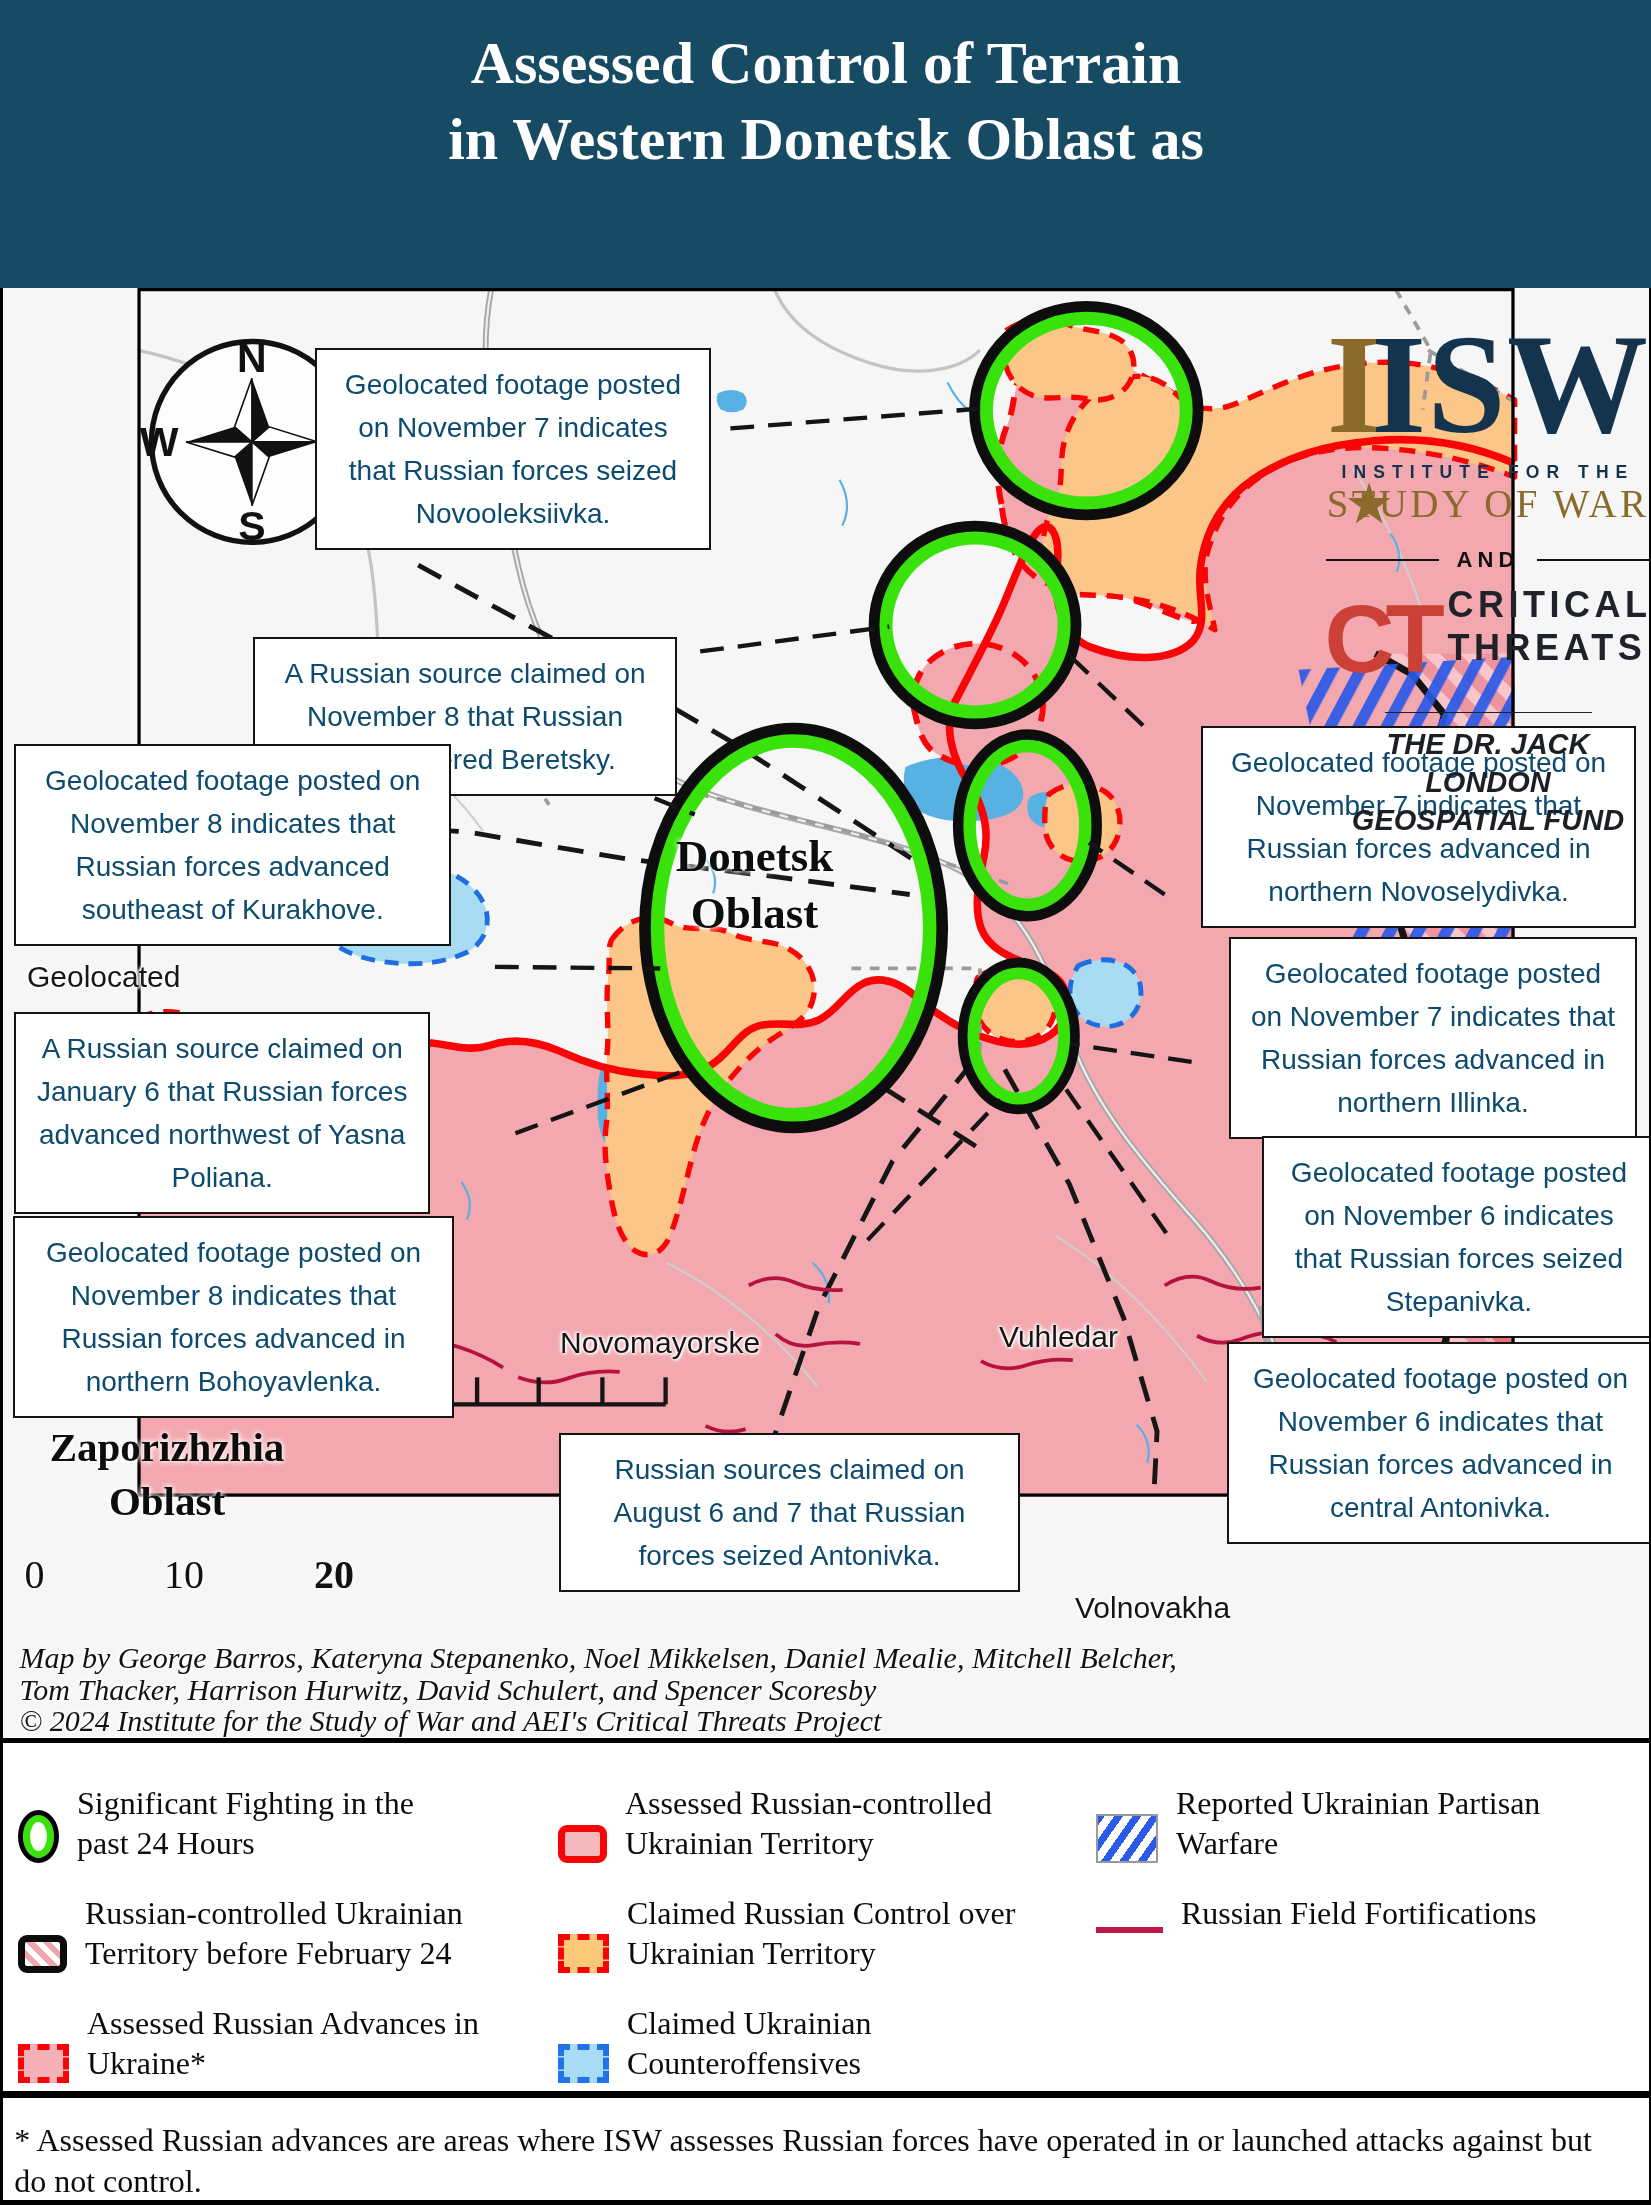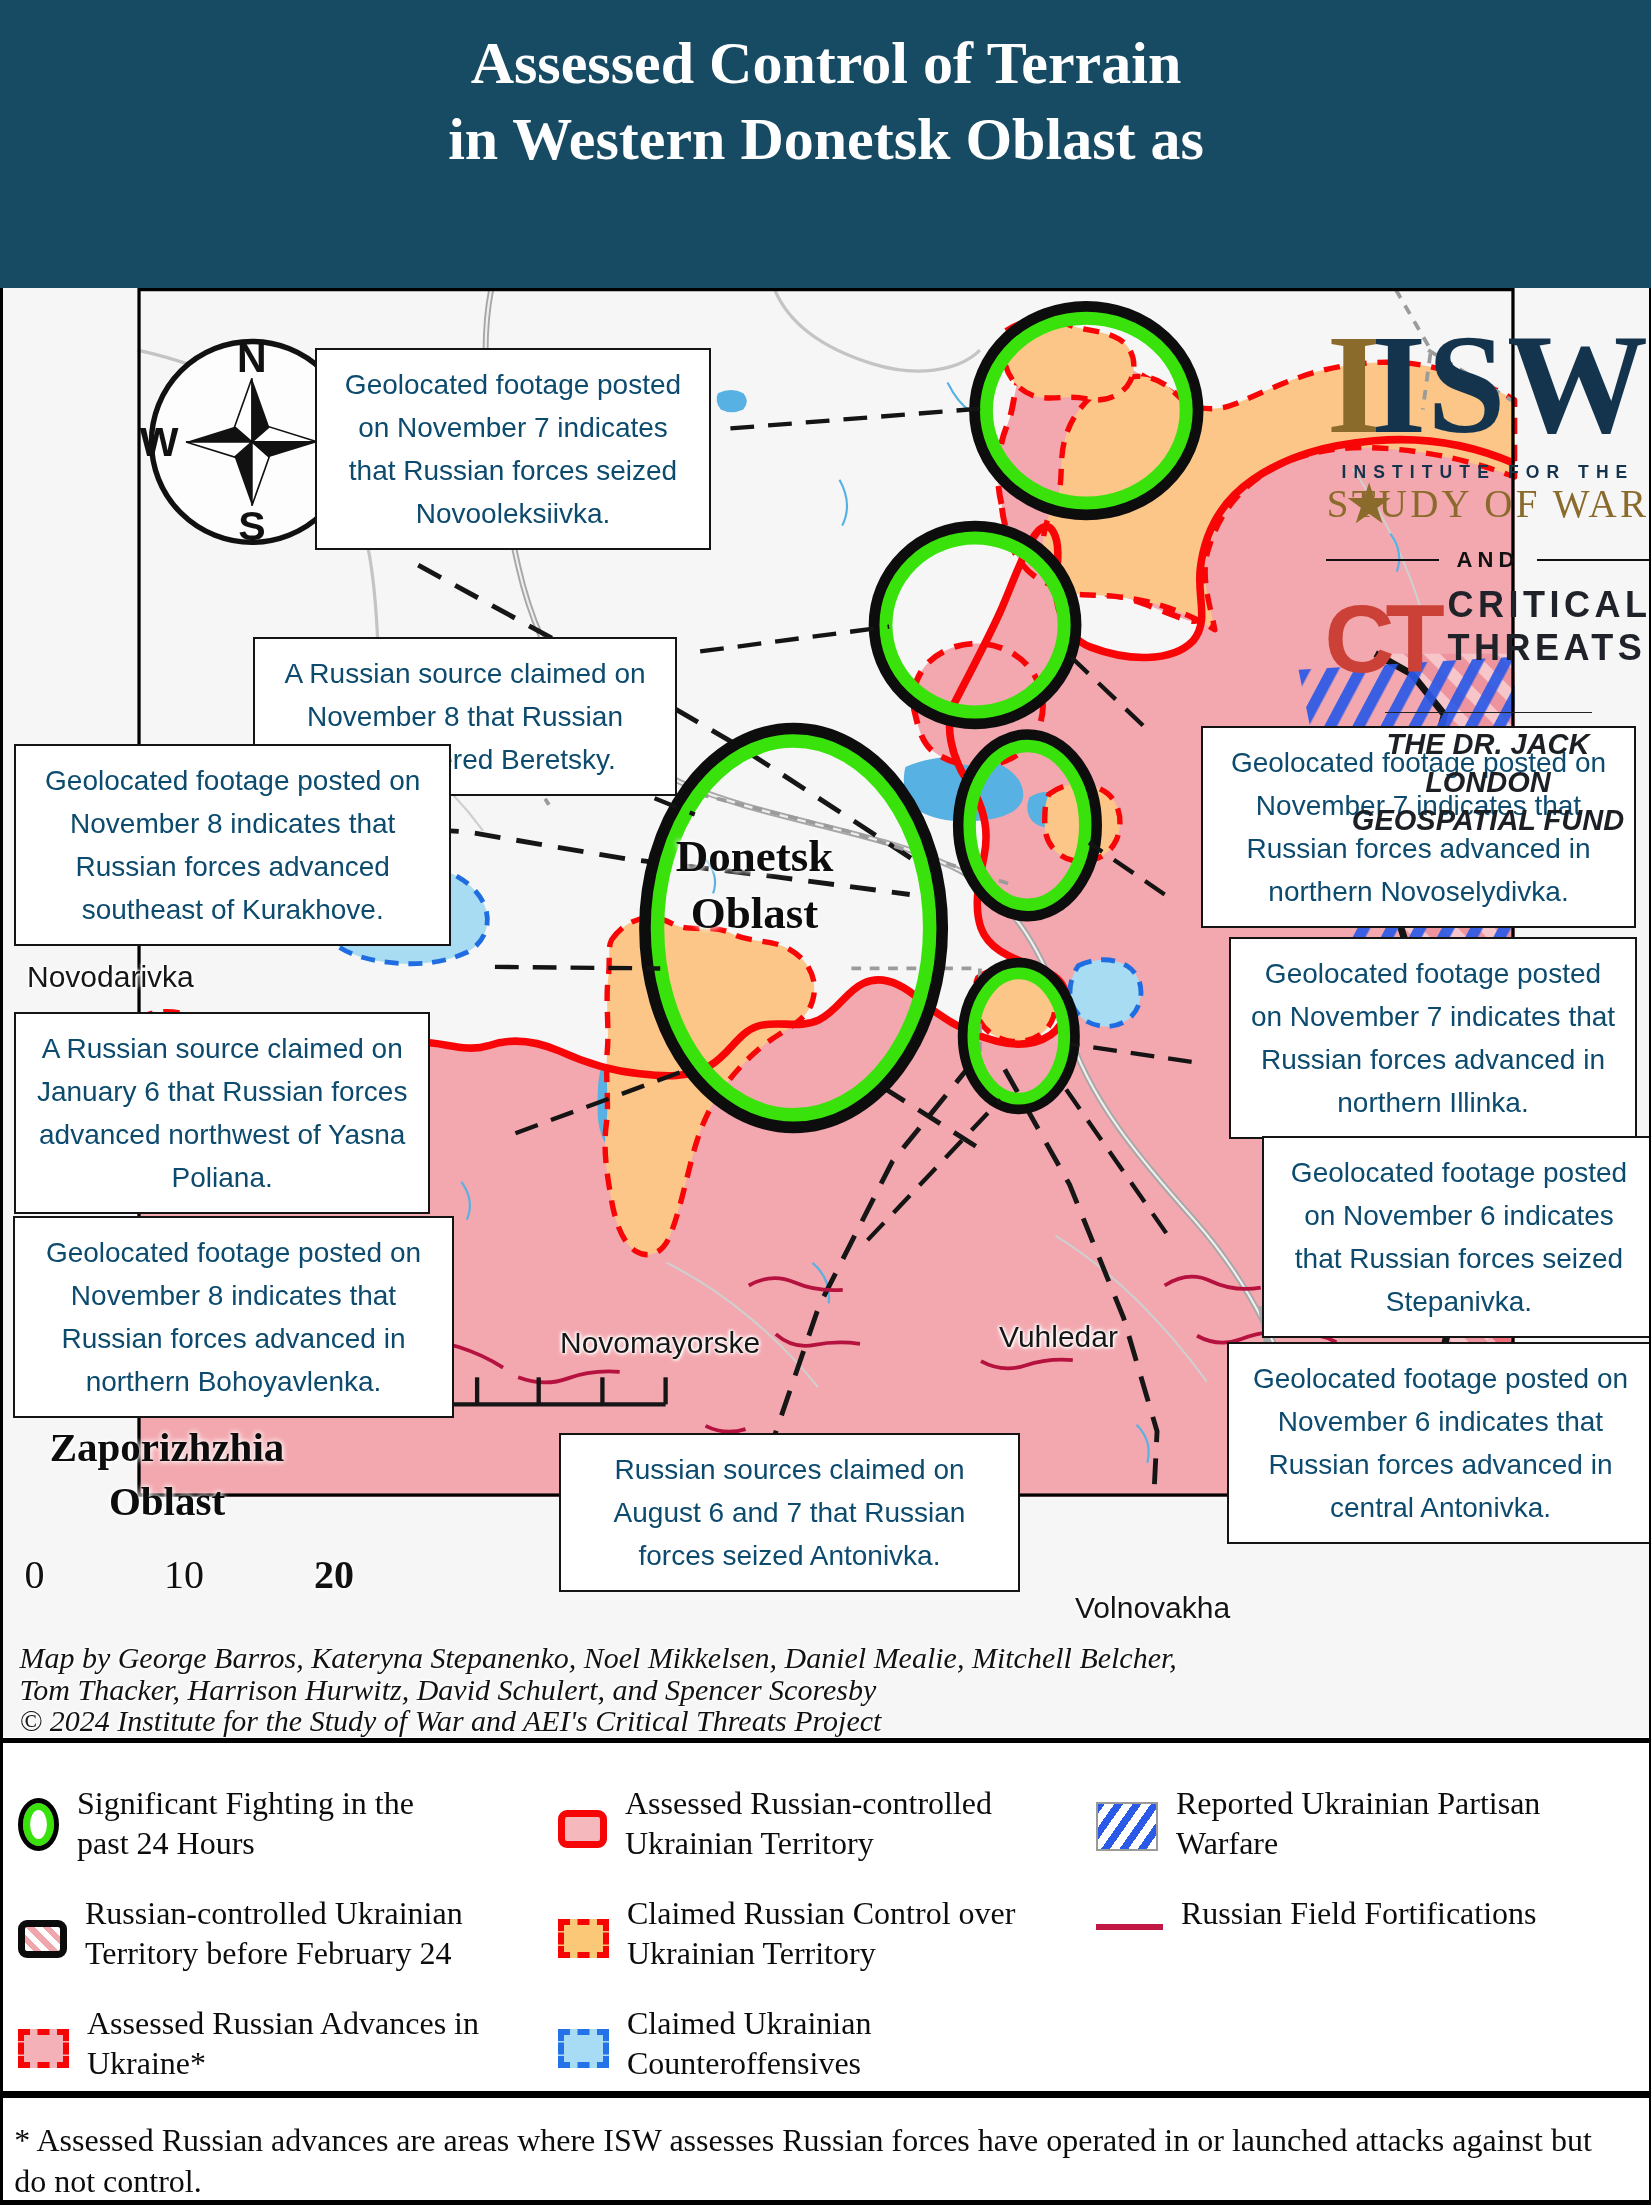--- a/index.html
+++ b/index.html
@@ -40,21 +40,21 @@
   .androw .ln{flex:1;height:1.9px;background:#111;}
   .ctrow{display:flex;align-items:flex-start;justify-content:center;gap:11.7px;margin-top:10px;}
   .ct{font-family:"Liberation Sans",sans-serif;font-weight:700;font-size:97px;letter-spacing:-9px;color:#cb4138;}
   .ctxt{text-align:left;font-family:"Liberation Sans",sans-serif;font-weight:700;font-size:36px;
         letter-spacing:4.5px;color:#1f2228;line-height:43px;}
   .fundln{width:207px;height:1.9px;background:#222;margin:17px auto 11.7px auto;}
   .fund{font-family:"Liberation Sans",sans-serif;font-weight:700;font-style:italic;font-size:29px;
         line-height:38px;color:#1c1f24;}
   
   .legend{position:absolute;left:0;top:1738px;width:1652px;height:353px;background:#fff;border-top:5.8px solid #000;box-sizing:border-box;}
-  .li{position:absolute;display:flex;gap:18px;align-items:center;}
+  .li{position:absolute;display:flex;gap:18px;align-items:flex-end;}
   .lt{font-family:"Liberation Serif",serif;font-size:32px;line-height:40px;color:#0c0c0c;}
   .sw{flex:0 0 auto;box-sizing:border-box;}
   .sw-fight{width:41px;height:53px;border:5.8px solid #000;border-radius:50%;
             box-shadow:inset 0 0 0 7.1px #3ae20c;background:#fff;margin-top:3.9px;}
   .sw-ruc{width:49px;height:38px;background:#f5b8bd;border:7.8px solid #f50505;border-radius:9px;margin-top:11.7px;}
   .sw-prefeb{width:49px;height:38px;border:7.8px solid #0c0c0c;border-radius:9px;margin-top:11.7px;
              background:repeating-linear-gradient(45deg,#fff 0 5.8px,#f0a6ad 5.8px 11.7px);}
   .sw-claimru{width:51px;height:39px;background:#fbc878;border:6.5px dashed #f50505;margin-top:11.7px;}
   .sw-adv{width:51px;height:39px;background:#f5b1b8;border:6.5px dashed #f50505;margin-top:11.7px;}
   .sw-counter{width:51px;height:39px;background:#a8dcf5;border:6.5px dashed #2472e8;margin-top:11.7px;}
@@ -252,21 +252,21 @@
   </div>
 
   <div class="mserif donetsk" style="left:583px;top:828px;width:343px;">
     <div>Donetsk</div>
     <div>Oblast</div>
   </div>
   <div class="mserif zap" style="left:15px;top:1420px;width:304px;">
     <div>Zaporizhzhia</div>
     <div>Oblast</div>
   </div>
-  <div class="mlabel" style="left:27px;top:960px;">Novodarivka</div>
+  <div class="mlabel" style="left:27px;top:960px;">Geolocated</div>
   <div class="mlabel" style="left:560px;top:1326px;">Novomayorske</div>
   <div class="mlabel" style="left:999px;top:1320px;">Vuhledar</div>
   <div class="mlabel" style="left:1075px;top:1591px;">Volnovakha</div>
 
   <div class="scalenum" style="left:8.4px;top:1551px;width:52px;text-align:center;">0</div>
   <div class="scalenum" style="left:145px;top:1551px;width:78px;text-align:center;">10</div>
   <div class="scalenum" style="left:295px;top:1551px;width:78px;text-align:center;font-weight:bold;">20</div>
   <div class="scalenum" style="left:609px;top:1551px;">40 Kilometers</div>
 
   <div class="credit" style="top:1641px;">Map by George Barros, Kateryna Stepanenko, Noel Mikkelsen, Daniel Mealie, Mitchell Belcher,</div>

